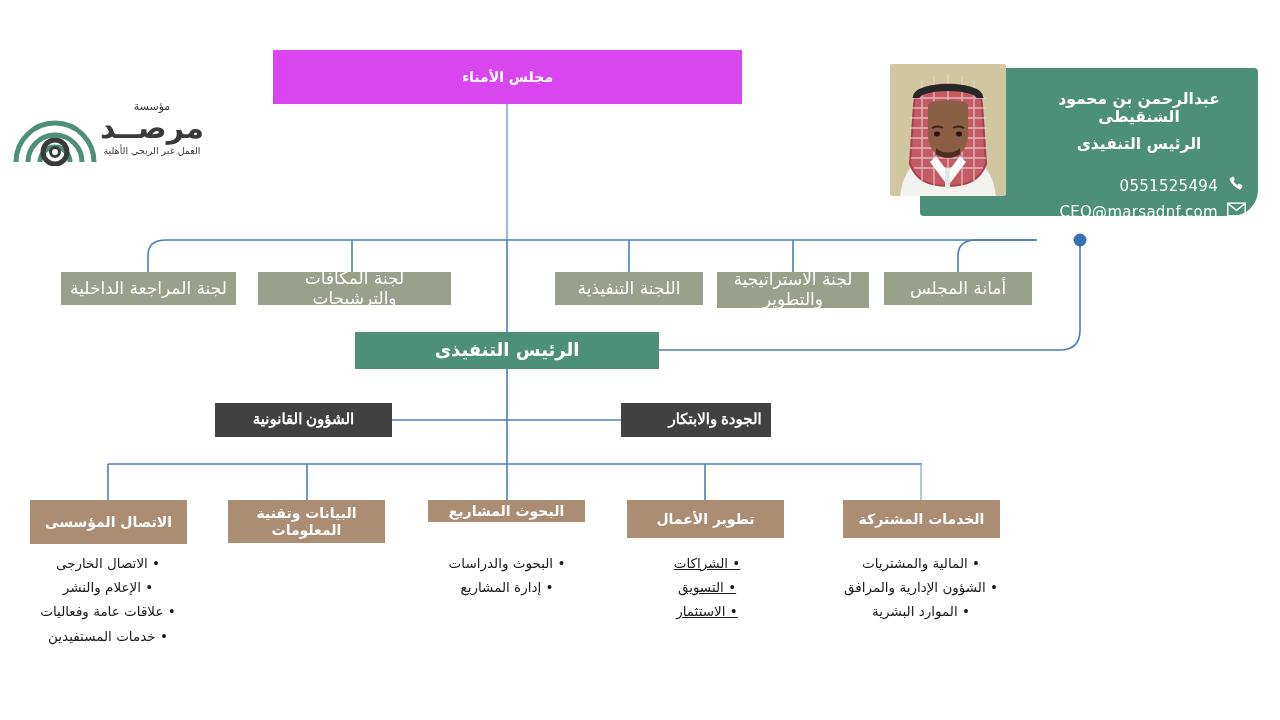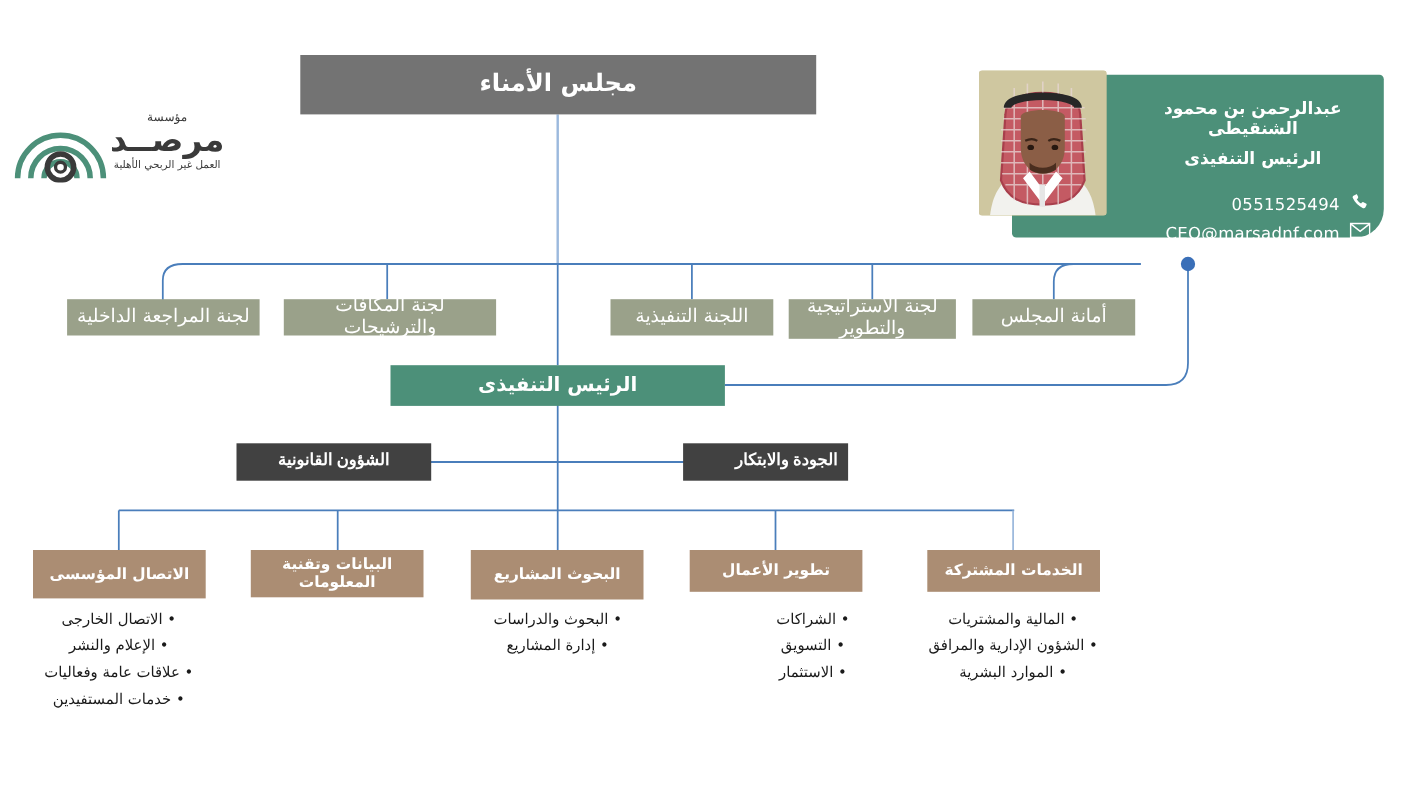--- a/index.html
+++ b/index.html
@@ -17,21 +17,21 @@
   .node{
     position:absolute;
     display:flex;align-items:center;justify-content:center;
     text-align:center;
     color:#ffffff;
     line-height:1.15;
     box-sizing:border-box;
     padding:2px 6px;
     direction:rtl;
   }
-  .node-board{background:#737373;font-size:22px;font-weight:bold;text-align:center;}
+  .node-board{background:#d946ef;font-size:14px;font-weight:bold;text-align:center;}
   .node-committee{background:#9aa18a;font-size:17px;}
   .node-ceo{background:#4c9079;font-size:18px;font-weight:bold;}
   .node-dept-dark{background:#414141;font-size:15px;font-weight:bold;font-family:Liberation Serif, serif;}
   .node-unit{background:#ab8d73;font-size:14px;font-weight:bold;}
 
   .bullets{
     position:absolute;
     direction:rtl;
     text-align:center;
     color:#1a1a1a;
@@ -221,21 +221,21 @@
   <div class="node node-dept-dark" style="left:621px;top:403px;width:150px;height:34px;padding-left:44px;">
     <span>الجودة والابتكار</span>
   </div>
 
   <div class="node node-unit" style="left:30px;top:500px;width:157px;height:44px;">
     <span>الاتصال المؤسسى</span>
   </div>
   <div class="node node-unit" style="left:228px;top:500px;width:157px;height:43px;">
     <span>البيانات وتقنية المعلومات</span>
   </div>
-  <div class="node node-unit" style="left:428px;top:500px;width:157px;height:45px;">
+  <div class="node node-unit" style="left:428px;top:500px;width:157px;height:22px;">
     <span>البحوث المشاريع</span>
   </div>
   <div class="node node-unit" style="left:627px;top:500px;width:157px;height:38px;">
     <span>تطوير الأعمال</span>
   </div>
   <div class="node node-unit" style="left:843px;top:500px;width:157px;height:38px;">
     <span>الخدمات المشتركة</span>
   </div>
 
   <ul class="bullets" style="left:8px;top:556px;width:200px;">
@@ -244,21 +244,21 @@
     <li>علاقات عامة وفعاليات</li>
     <li>خدمات المستفيدين</li>
   </ul>
 
 
   <ul class="bullets" style="left:407px;top:556px;width:200px;">
     <li>البحوث والدراسات</li>
     <li>إدارة المشاريع</li>
   </ul>
 
-  <ul class="bullets" style="left:639px;top:556px;width:200px;">
+  <ul class="bullets" style="left:607px;top:556px;width:200px;text-decoration:underline;">
     <li>الشراكات</li>
     <li>التسويق</li>
     <li>الاستثمار</li>
   </ul>
 
   <ul class="bullets" style="left:821px;top:556px;width:200px;">
     <li>المالية والمشتريات</li>
     <li>الشؤون الإدارية والمرافق</li>
     <li>الموارد البشرية</li>
   </ul>

